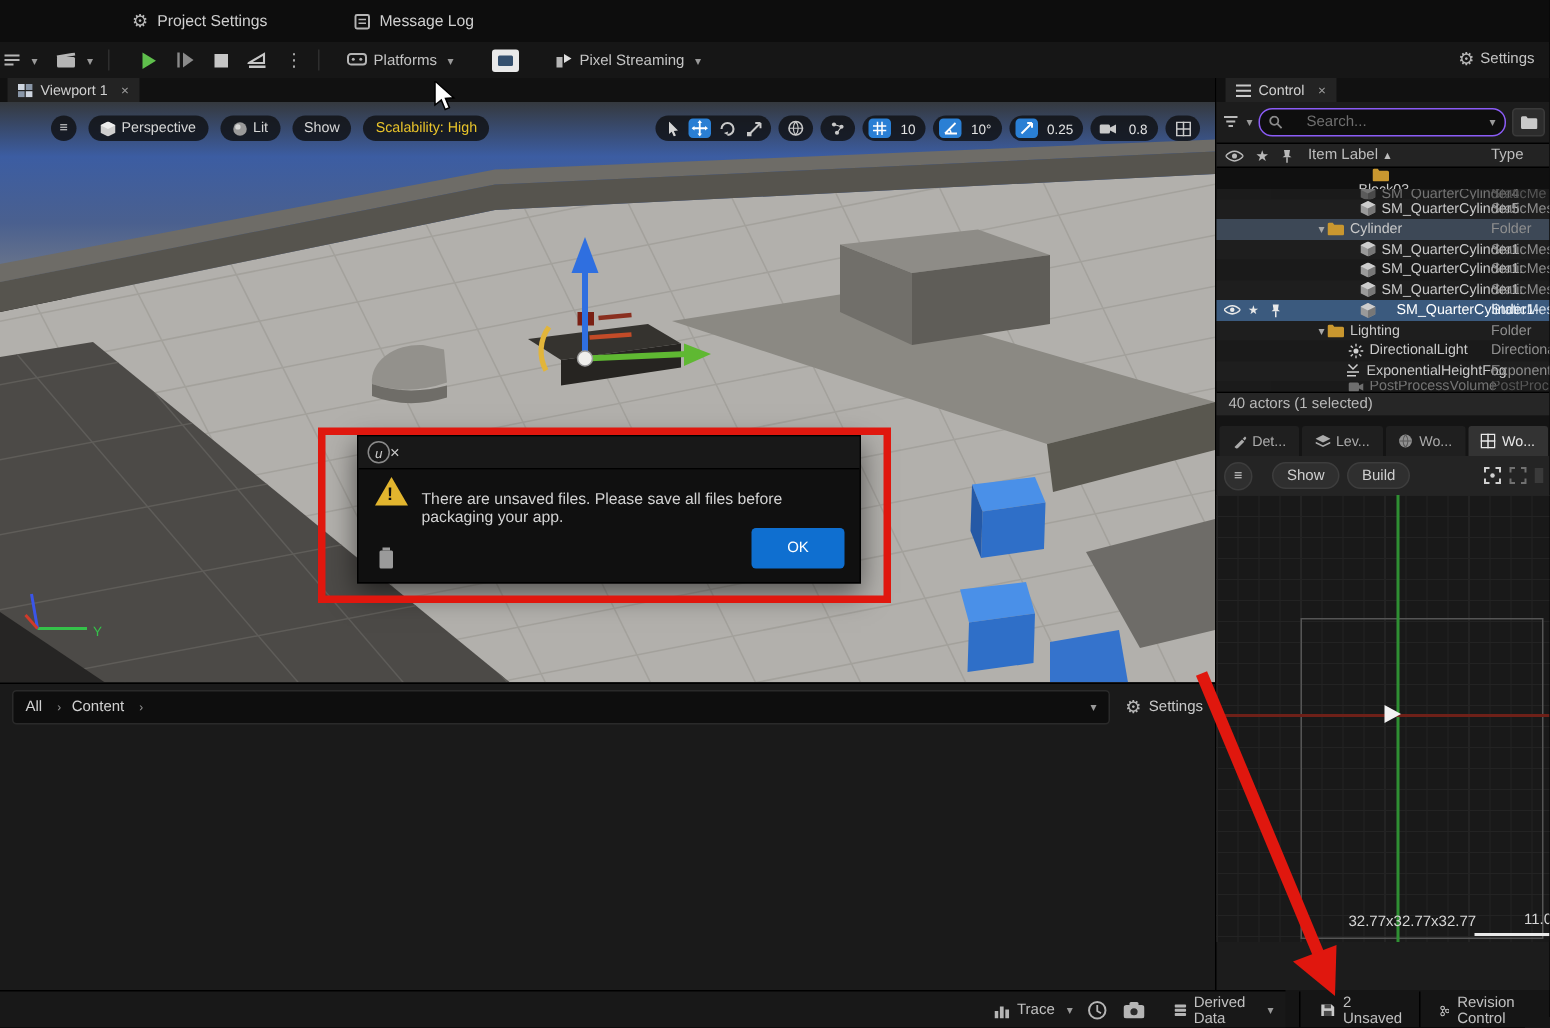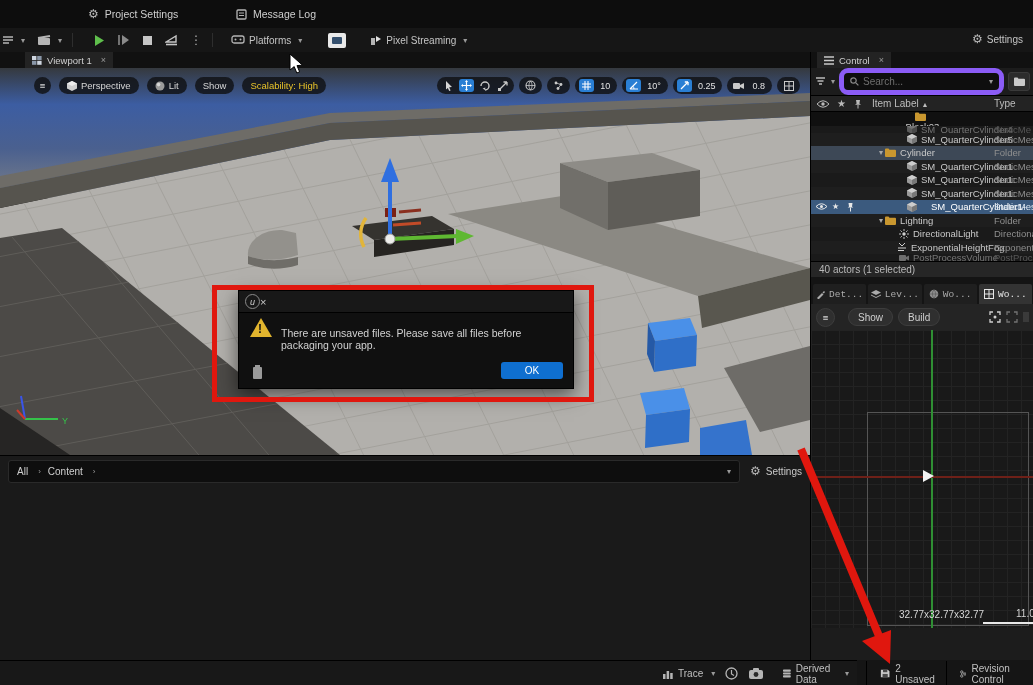--- a/index.html
+++ b/index.html
@@ -33,45 +33,45 @@
   #dialog{left:238px;top:290px;width:334px;height:97px;background:#101010;border:1px solid #000;z-index:35;
           box-shadow:0 6px 18px rgba(0,0,0,.55);}
   #dialog-title{height:21px;background:#181818;border-bottom:1px solid #000;display:flex;align-items:center;padding:0 6px;}
   #dialog-title .t{flex:1;text-align:center;color:#b5b5b5;font-size:10px;}
   #ue-logo{width:13px;height:13px;border:1px solid #8a8a8a;border-radius:50%;color:#c8c8c8;
            font-size:9px;display:flex;align-items:center;justify-content:center;font-style:italic;}
   #dialog-msg{color:#d2d2d2;font-size:10.5px;padding:14px 10px 0 42px;}
   #warn-icon{position:absolute;left:11px;top:27px;width:0;height:0;border-left:11px solid transparent;
              border-right:11px solid transparent;border-bottom:19px solid #e2b52e;}
   #warn-icon:after{content:"!";position:absolute;left:-3px;top:4px;color:#101010;font-weight:bold;font-size:12px;}
-  #ok-btn{position:absolute;right:10px;bottom:9px;width:62px;height:17px;background:#0f6fd0;border-radius:3px;
+  #ok-btn{position:absolute;right:10px;bottom:9px;width:62px;height:27px;background:#0f6fd0;border-radius:3px;
           color:#fff;font-size:10px;display:flex;align-items:center;justify-content:center;}
   #clip-icon{position:absolute;left:14px;bottom:9px;width:9px;height:12px;background:#9a9a9a;border-radius:1px;}
   #clip-icon:before{content:"";position:absolute;left:2px;top:-2px;width:5px;height:2px;background:#9a9a9a;}
   
   #rpanel{left:810px;top:52px;width:223px;height:608px;background:#1c1c1c;border-left:1px solid #000;}
   #ol-tabbar{height:16px;background:#111;display:flex;}
   #ol-toolbar{height:27px;display:flex;align-items:center;padding:0 4px;gap:4px;background:#1c1c1c;}
-  #ol-search{flex:1;height:17px;background:#0e0e0e;border:5px solid #8b5cf6;border-radius:9px;
-             display:flex;align-items:center;padding:0 6px;color:#6f6f6f;gap:4px;}
+  #ol-search{flex:1;height:17px;background:#0e0e0e;border:1px solid #8b5cf6;border-radius:9px;
+             display:flex;align-items:center;padding:0 6px;color:#6f6f6f;gap:16px;}
   #ol-header{height:15px;display:flex;align-items:center;background:#232323;border-top:1px solid #000;
              border-bottom:1px solid #000;color:#bdbdbd;}
   .ol-row{position:relative;height:13.5px;display:flex;align-items:center;font-size:9.5px;color:#c9c9c9;overflow:hidden;}
   .ol-row:nth-child(odd){background:#1e1e1e;}
   .ol-row:nth-child(even){background:#1a1a1a;}
   .ol-row.root{background:#272727;color:#d6d6d6;}
   .ol-row.dark{background:#101010;flex-direction:column;}
   .ol-row.hover{background:#3d4856;}
   .ol-row.selected{background:#3b5a7e;color:#fff;}
   .ol-row.half{height:7px;opacity:.5;}
   .ol-type{position:absolute;left:183px;color:#8f8f8f;white-space:nowrap;}
   .ol-row.selected .ol-type{color:#d9e4ef;}
   #ol-footer{height:15px;background:#262626;border-top:1px solid #000;display:flex;align-items:center;
              padding-left:8px;color:#b9b9b9;}
-  #ptabs{height:24px;background:#141414;display:flex;align-items:flex-end;gap:2px;padding:3px 2px 0 2px;font-family:Liberation Mono, monospace;}
+  #ptabs{height:24px;background:#141414;display:flex;align-items:flex-end;gap:2px;padding:3px 2px 0 2px;}
   .ptab{flex:1;height:20px;background:#1f1f1f;display:flex;align-items:center;justify-content:center;gap:4px;
         color:#ababab;font-size:9.5px;border-radius:2px 2px 0 0;}
   .ptab.active{background:#333;color:#e8e8e8;}
   #wp-toolbar{height:26px;background:#242424;display:flex;align-items:center;gap:5px;padding:0 5px;}
   .wpill{background:#2f2f2f;border:1px solid #3d3d3d;border-radius:9px;height:16px;padding:0 9px;
          display:flex;align-items:center;color:#cfcfcf;}
   #minimap{position:relative;height:298px;background:#191919;overflow:hidden;
     background-image:linear-gradient(#232323 1px,transparent 1px),linear-gradient(90deg,#232323 1px,transparent 1px),
                      linear-gradient(#2d2d2d 1px,transparent 1px),linear-gradient(90deg,#2d2d2d 1px,transparent 1px);
     background-size:14px 14px,14px 14px,56px 56px,56px 56px;}
@@ -179,21 +179,21 @@
       <span>Pixel Streaming</span>
         <span class="chev">▾</span>
     </div>
     <div class="tbtn abs" style="right:4px;top:0;">
       <span class="gear">⚙</span>
       <span>Settings</span>
     </div>
   </div>
 
   <div id="vp-tabbar" class="abs row">
-    <div class="tab" style="margin-left:25px;">
+    <div class="tab" style="margin-left:5px;">
       <svg width="10" height="9" viewBox="0 0 10 9">
           <rect x="0" y="0" width="4.4" height="4" fill="#cfd6e0"></rect>
           <rect x="5.2" y="0" width="4.4" height="4" fill="#8a97a8"></rect>
           <rect x="0" y="4.8" width="4.4" height="4" fill="#8a97a8"></rect>
           <rect x="5.2" y="4.8" width="4.4" height="4" fill="#cfd6e0"></rect>
         </svg>
       <span>Viewport 1</span>
       <span class="x">×</span>
     </div>
   </div>

